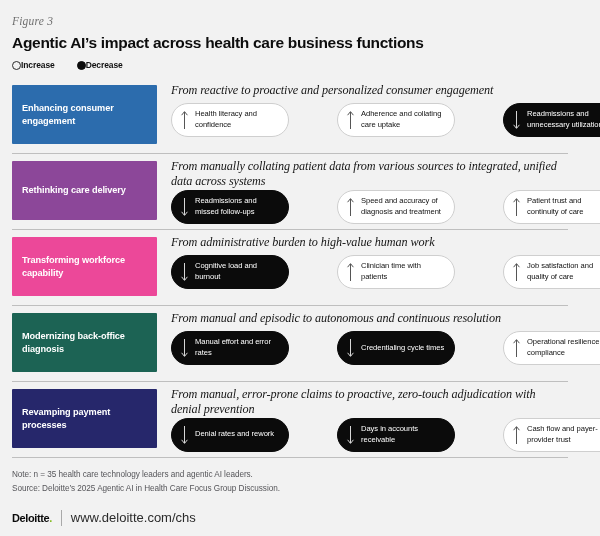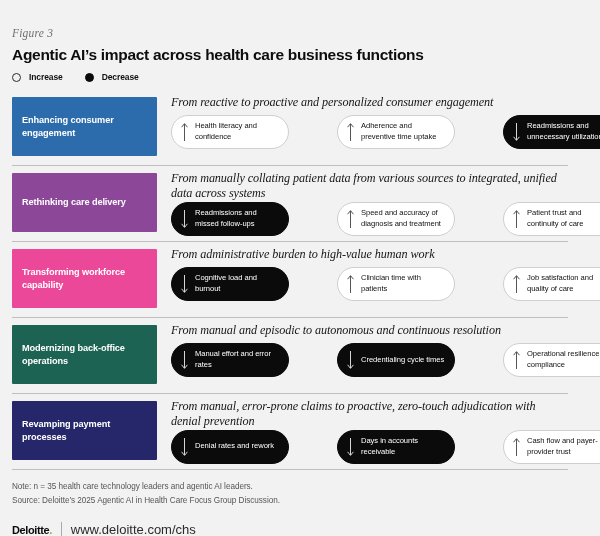--- a/index.html
+++ b/index.html
@@ -13,21 +13,21 @@
     font-family: "Liberation Sans", sans-serif;
     color: #111;
     overflow: hidden;
   }
   .figure {
     position: relative;
     width: 580px;
     height: 536px;
     background: #f2f2f2;
     box-sizing: border-box;
-    padding: 16px 12px;
+    padding: 4px 12px;
   }
 
   
   .fig-label {
     font-family: "Liberation Serif", serif;
     font-style: italic;
     font-size: 11.5px;
     color: #6f6f6f;
     padding-top: 11px;
     letter-spacing: .2px;
@@ -42,21 +42,21 @@
   }
   .legend {
     display: flex;
     align-items: center;
     margin-top: 8px;
     gap: 22px;
   }
   .legend-item {
     display: flex;
     align-items: center;
-    gap: 8px;
+    gap: 0;
   }
   .legend-dot {
     width: 9px;
     height: 9px;
     border-radius: 50%;
     box-sizing: border-box;
     flex: 0 0 auto;
   }
   .legend-dot.open {
     border: 1.2px solid #2b2b2b;
@@ -221,21 +221,21 @@
               <line x1="4.5" y1="19" x2="4.5" y2="2" stroke="#555" stroke-width="1"></line>
               <polyline points="1.6,5.2 4.5,1.6 7.4,5.2" fill="none" stroke="#555" stroke-width="1"></polyline>
             </svg>
             <span class="pill-text">Health literacy and confidence</span>
           </div>
           <div class="pill up">
             <svg class="arrow" viewBox="0 0 9 20">
               <line x1="4.5" y1="19" x2="4.5" y2="2" stroke="#555" stroke-width="1"></line>
               <polyline points="1.6,5.2 4.5,1.6 7.4,5.2" fill="none" stroke="#555" stroke-width="1"></polyline>
             </svg>
-            <span class="pill-text">Adherence and preventive time uptake</span>
+            <span class="pill-text">Adherence and collating care uptake</span>
           </div>
           <div class="pill down">
             <svg class="arrow" viewBox="0 0 9 20">
               <line x1="4.5" y1="1" x2="4.5" y2="18" stroke="#d6d6d6" stroke-width="1"></line>
               <polyline points="1.6,14.8 4.5,18.4 7.4,14.8" fill="none" stroke="#d6d6d6" stroke-width="1"></polyline>
             </svg>
             <span class="pill-text">Readmissions and unnecessary utilization</span>
           </div>
         </div>
       </div>
@@ -300,21 +300,21 @@
               <polyline points="1.6,5.2 4.5,1.6 7.4,5.2" fill="none" stroke="#555" stroke-width="1"></polyline>
             </svg>
             <span class="pill-text">Job satisfaction and quality of care</span>
           </div>
         </div>
       </div>
     </div>
 
     <div class="row">
       <div class="cat" style="background:#1c6354">
-        <span>Modernizing back-office operations</span>
+        <span>Modernizing back-office diagnosis</span>
       </div>
       <div class="row-body">
         <div class="shift">From manual and episodic to autonomous and continuous resolution</div>
         <div class="pills">
           <div class="pill down">
             <svg class="arrow" viewBox="0 0 9 20">
               <line x1="4.5" y1="1" x2="4.5" y2="18" stroke="#d6d6d6" stroke-width="1"></line>
               <polyline points="1.6,14.8 4.5,18.4 7.4,14.8" fill="none" stroke="#d6d6d6" stroke-width="1"></polyline>
             </svg>
             <span class="pill-text">Manual effort and error rates</span>

